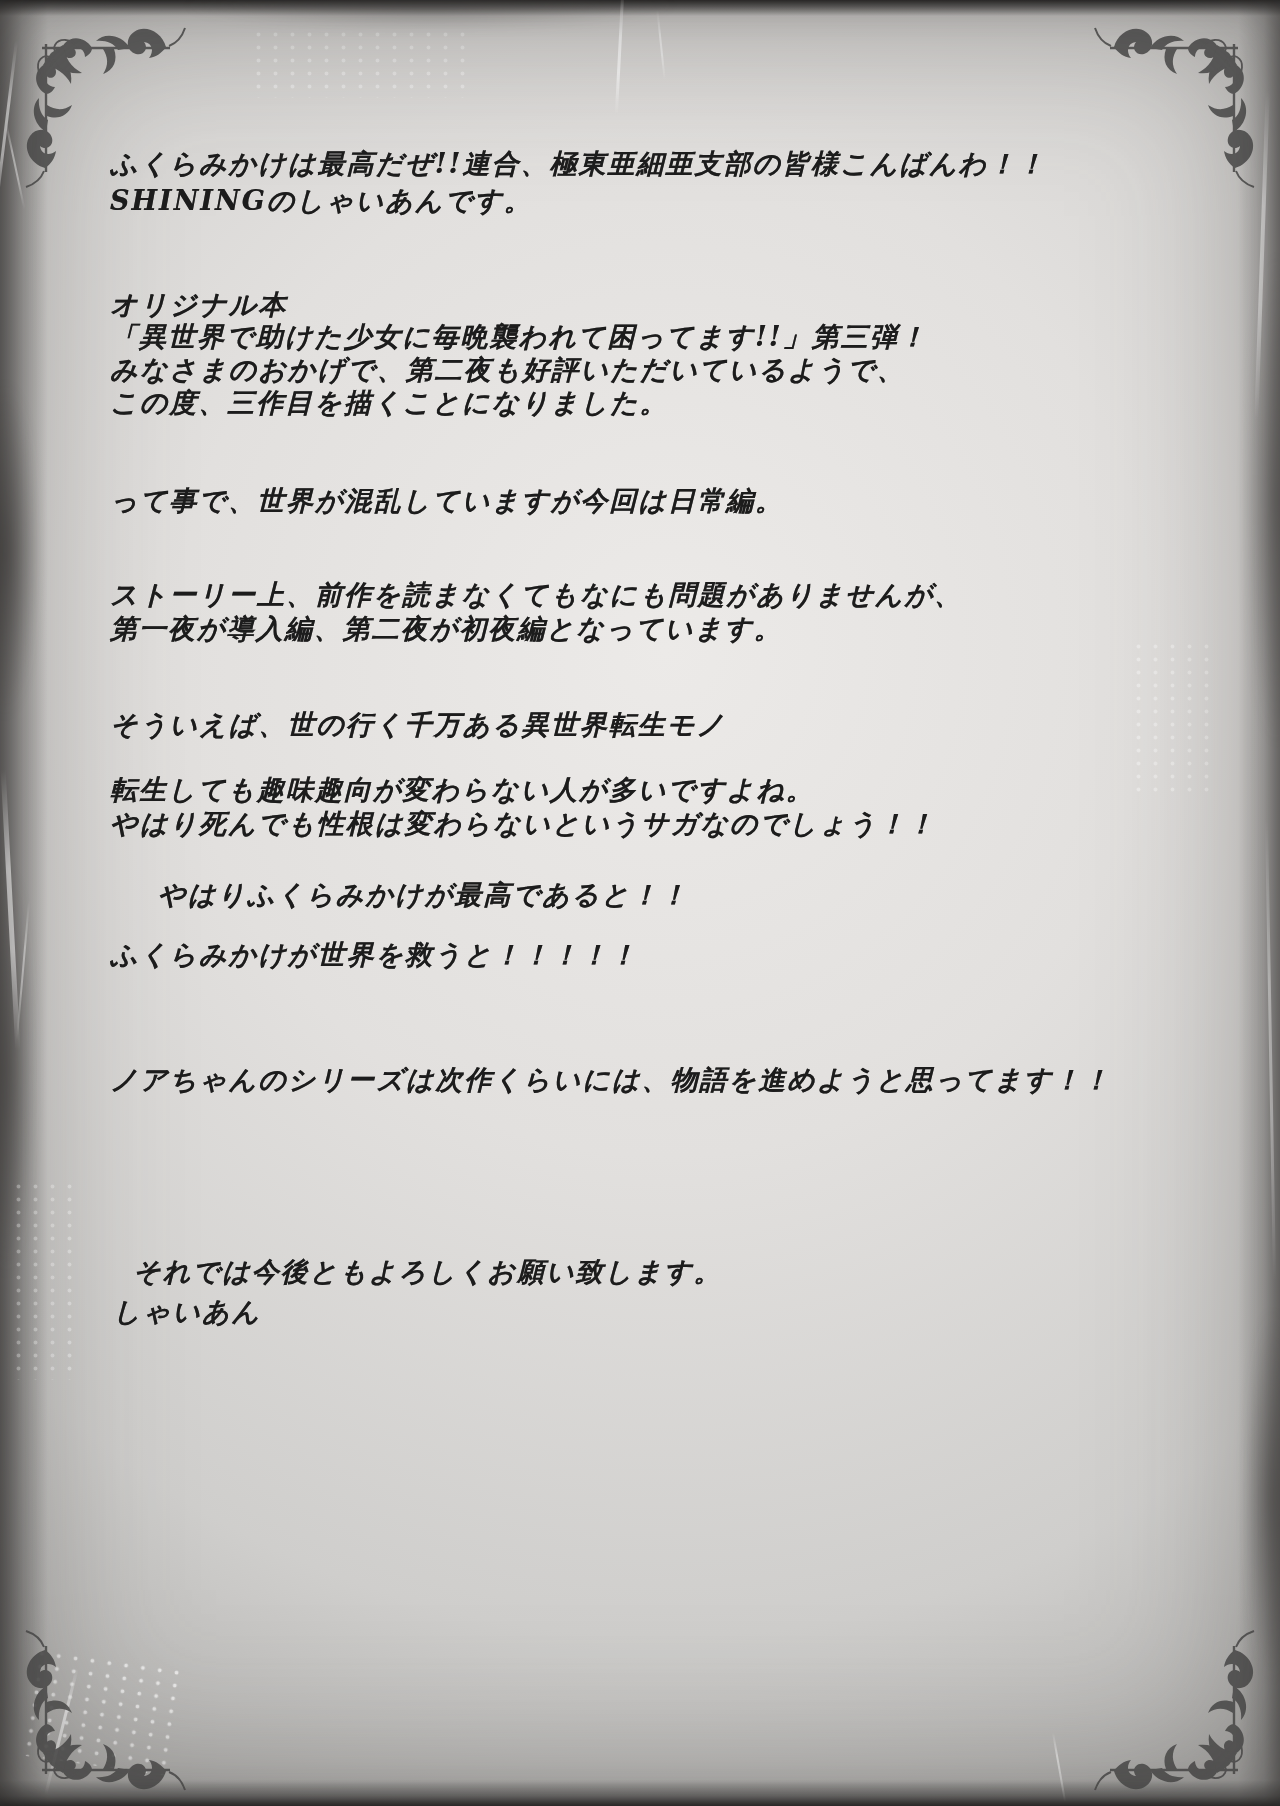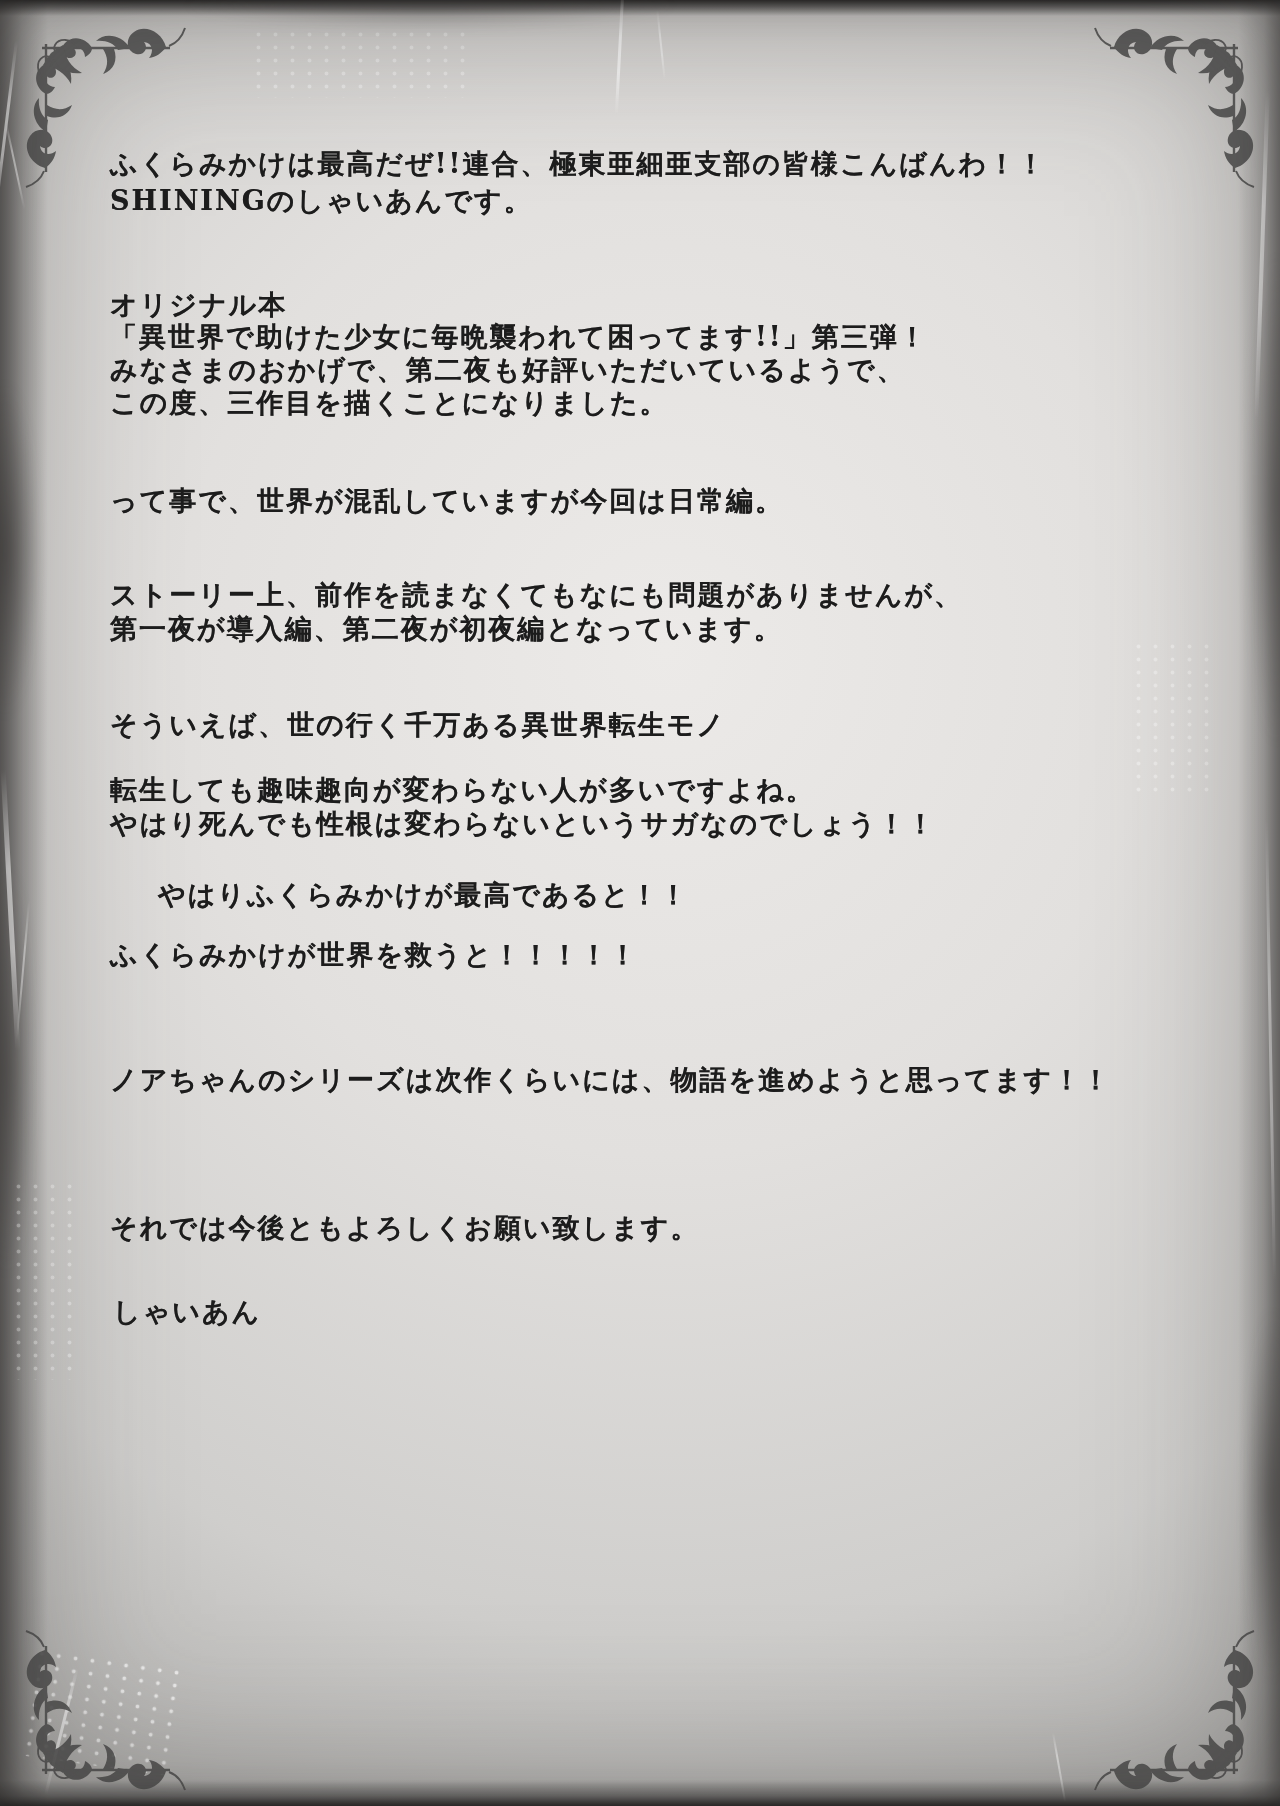--- a/index.html
+++ b/index.html
@@ -54,36 +54,36 @@
   .p2{left:250px;top:28px;width:220px;height:70px;opacity:.5;}
   .p3{right:60px;top:640px;width:90px;height:160px;opacity:.45;}
   .p4{left:10px;top:1180px;width:70px;height:200px;opacity:.55;}
   
   .corner{position:absolute;width:172px;height:172px;opacity:.88;}
   .corner.tl{top:20px;left:18px;}
   .corner.tr{top:20px;right:18px;transform:scaleX(-1);}
   .corner.bl{bottom:8px;left:18px;transform:scaleY(-1);}
   .corner.br{bottom:8px;right:18px;transform:scale(-1,-1);}
   
-  .text-layer{position:absolute;inset:0;z-index:5;}
+  .text-layer{position:absolute;inset:0;z-index:5;font-style:italic;}
   .l{
     position:absolute;left:110px;margin:0;white-space:nowrap;
     font-size:27px;font-weight:700;letter-spacing:2px;color:#1c1c1c;
     text-shadow:0 0 .5px rgba(0,0,0,.55);
   }
   .l0{top:146px;}  .l1{top:183px;}
   .l2{top:287px;}  .l3{top:319px;}  .l4{top:352px;}  .l5{top:385px;}
   .l6{top:483px;}  .l7{top:516px;}
   .l8{top:577px;}  .l9{top:611px;}
   .l10{top:707px;}
   .l11{top:772px;} .l12{top:806px;}
   .l13{top:877px;margin-left:48px;}
   .l14{top:937px;}
   .l15{top:1062px;}
-  .l16{top:1210px;}
+  .l16{top:1254px;margin-left:23px;}
   .l17{top:1294px;left:113px;}
 </style>
 </head>
 <body>
 
 <div class="page">
 
   <svg width="0" height="0" style="position:absolute" aria-hidden="true">
     <defs>
       <symbol id="corner-orn" viewBox="0 0 172 172">

